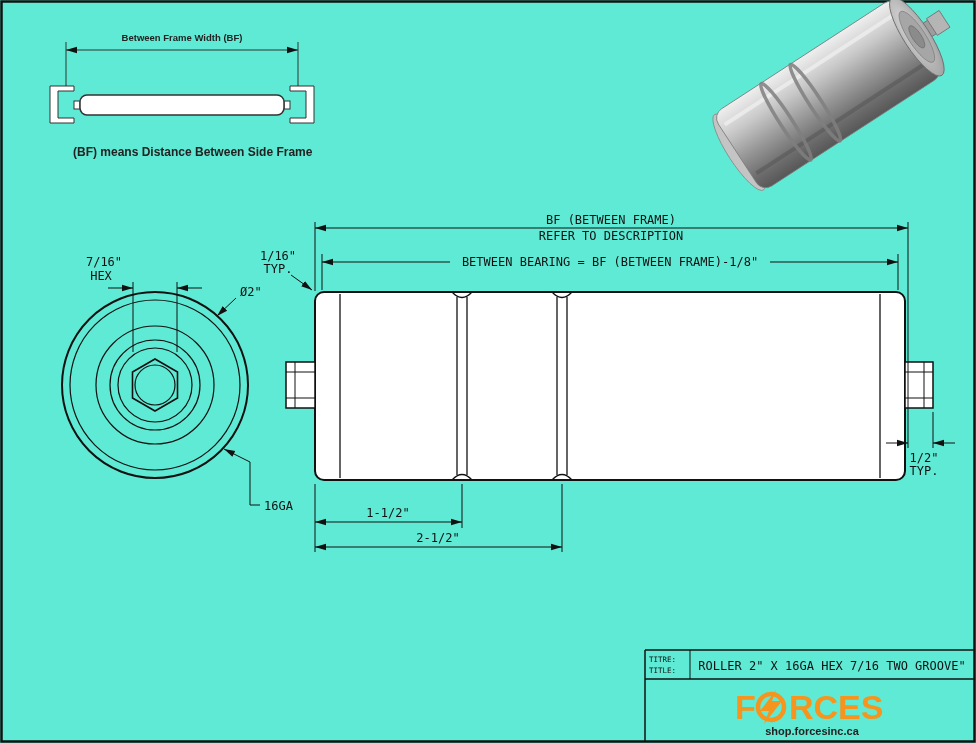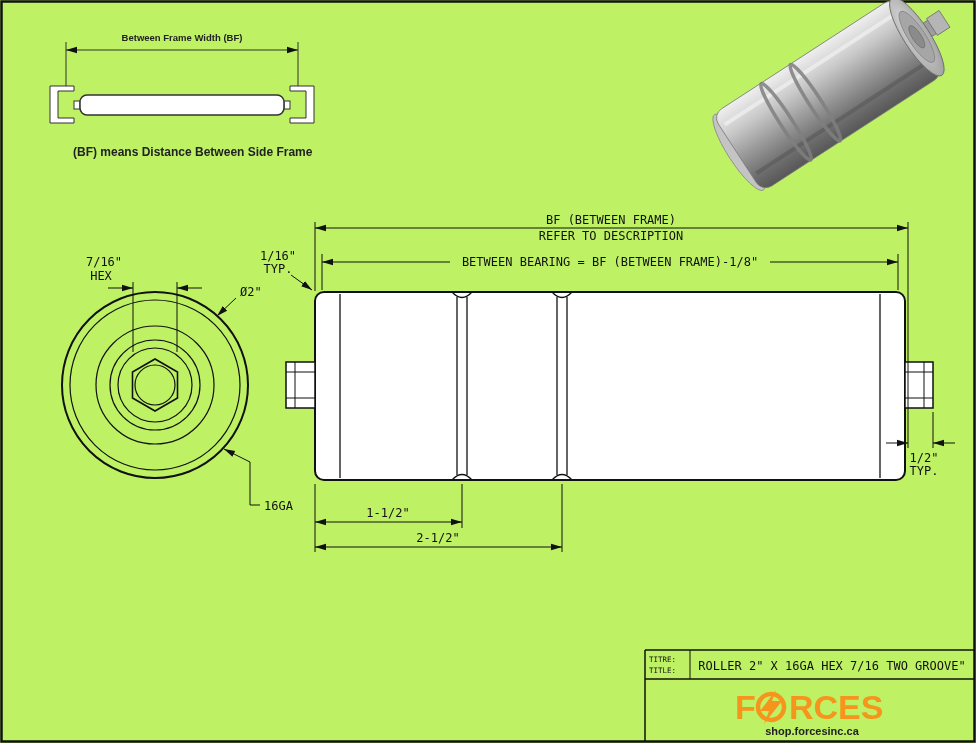--- a/index.html
+++ b/index.html
@@ -1,16 +1,16 @@
 <!DOCTYPE html>
 <html><head>
 <meta charset="utf-8">
 <style>
   html,body{margin:0;padding:0;background:#fff;}
-  .page{position:relative;width:976px;height:743px;background:#bef264;overflow:hidden;}
+  .page{position:relative;width:976px;height:743px;background:#5eead4;overflow:hidden;}
   svg{position:absolute;left:0;top:0;}
   .t-cad{font-family:"DejaVu Sans Mono","Liberation Mono",monospace;fill:#111;}
   .t-sans{font-family:"Liberation Sans","DejaVu Sans",sans-serif;fill:#222;}
   .t-bold{font-weight:bold;}
   .brand{font-family:"Liberation Sans","DejaVu Sans",sans-serif;font-weight:bold;}
 </style>
 </head>
 <body>
 
 <div class="page">

